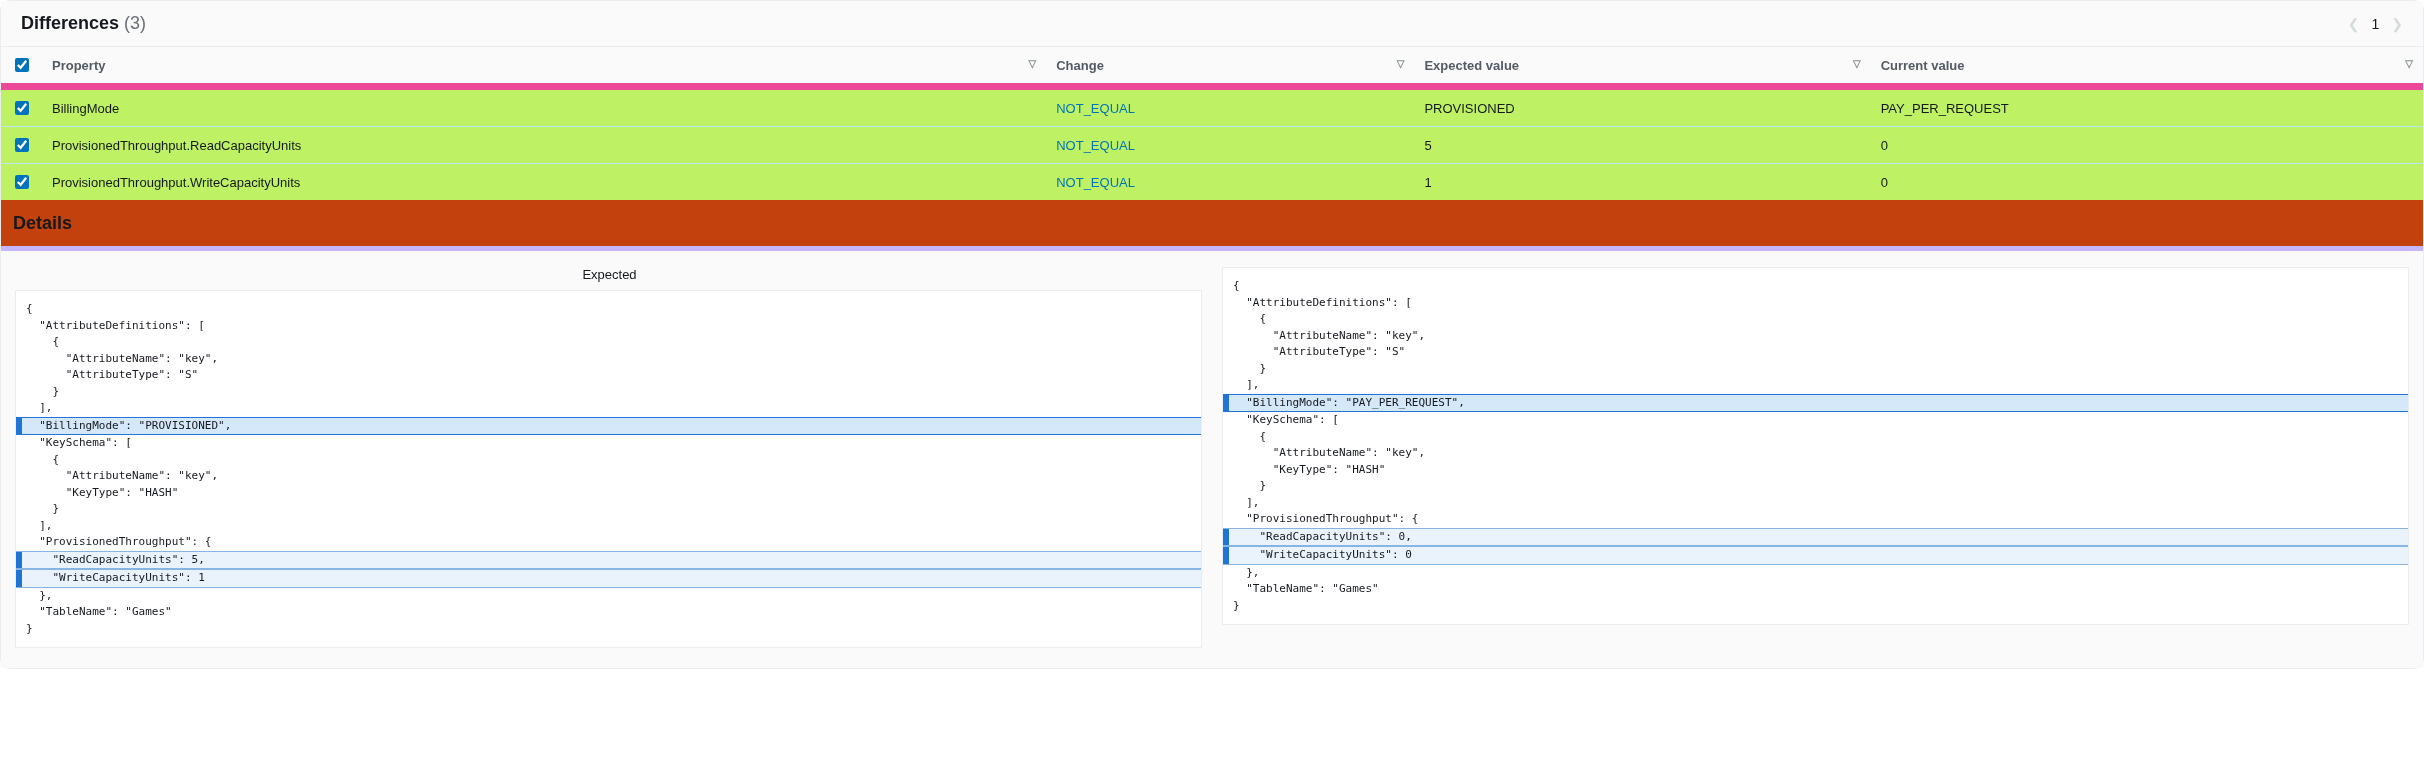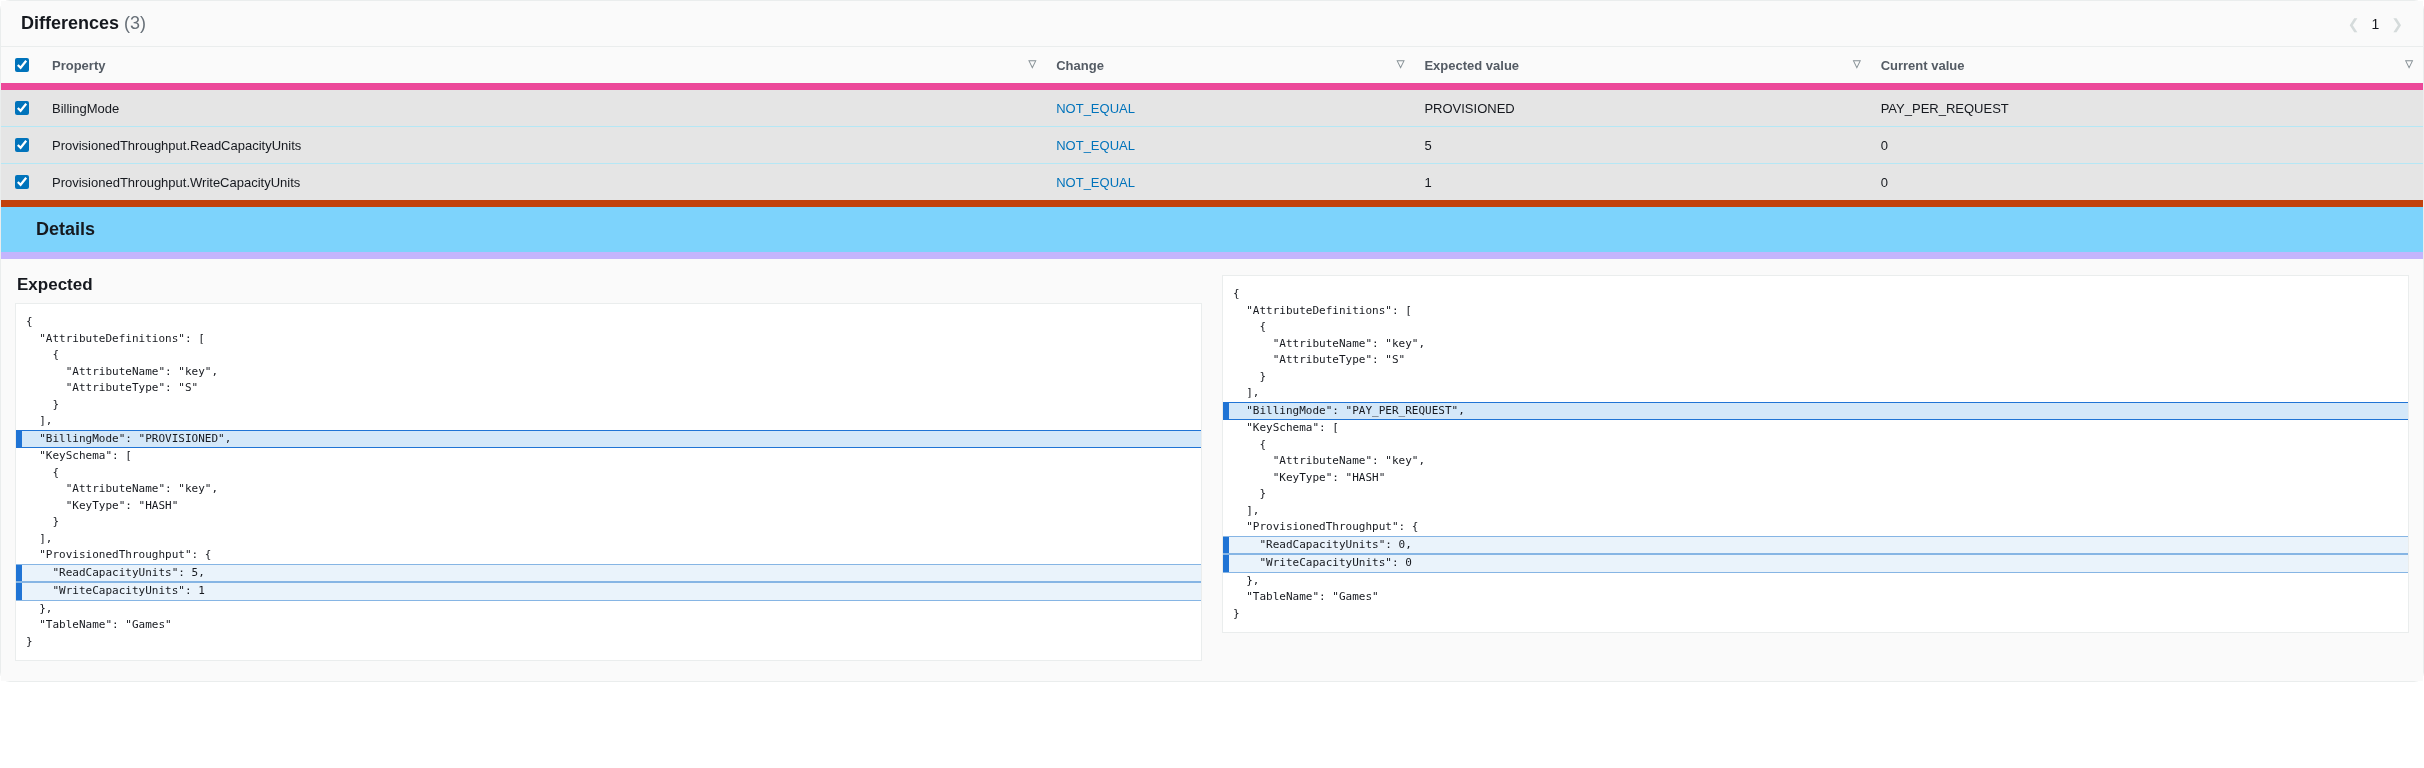--- a/index.html
+++ b/index.html
@@ -49,51 +49,52 @@
     background: #fafafa;
     border-bottom: 7px solid #ec4899;
     position: relative;
   }
   .sort-icon {
     float: right;
     font-size: 10px;
     color: #879196;
   }
   table.diff tbody tr {
-    background: #e5e5e5;
+    background: #bef264;
     border-top: 1px solid #b5e7f5;
     border-bottom: 1px solid #b5e7f5;
   }
   table.diff tbody tr:first-child { border-top: 1px solid #2ea2c7; }
-  table.diff tbody tr:last-child { border-bottom: 7px solid #c2410c; padding-left: 27px; }
+  table.diff tbody tr:last-child { border-bottom: 1px solid #c2410c; padding-left: 27px; }
   .chk-col { width: 40px; text-align: center; }
   input[type=checkbox] {
     accent-color: #0073bb;
     width: 14px; height: 14px;
   }
   .link { color: #0073bb; }
 
   .details-header {
-    padding: 12px 35px;
+    padding: 12px 12px;
     font-size: 18px;
     font-weight: 700;
-    background: #7dd3fc;
-    border-bottom: 7px solid #c4b5fd;
+    background: #c2410c;
+    border-bottom: 5px solid #c4b5fd;
   }
   .details-body {
     display: flex;
     gap: 20px;
     padding: 16px 14px 20px 14px;
     background: #fafafa;
   }
   .half { flex: 1; min-width: 0; }
   .half-title {
-    font-size: 17px;
-    font-weight: 700;
+    font-size: 13px;
+    font-weight: 400;
     margin: 0 0 8px 2px;
+    text-align: center;
   }
   .codebox {
     background: #fff;
     border: 1px solid #eaeded;
     padding: 10px 0;
     font-family: Monaco, Menlo, Consolas, monospace;
     font-size: 11px;
     line-height: 1.5;
     white-space: pre;
     overflow-x: auto;

